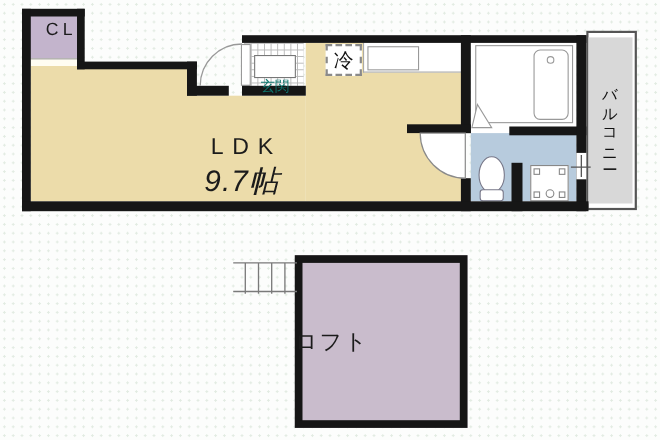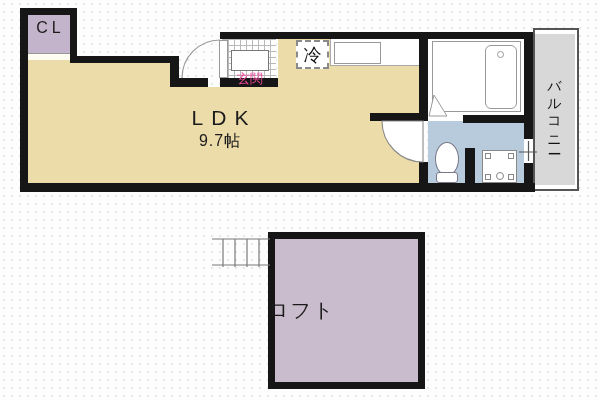--- a/index.html
+++ b/index.html
@@ -106,27 +106,27 @@
   <div class="loft"></div>
 
   <svg id="svg-layer" width="600" height="400" viewBox="0 0 600 400">
     <path d="M 182 78 A 38 38 0 0 1 220 40" fill="none" stroke="#999" stroke-width="1.2"></path>
     <path d="M 423 121 L 423 162 A 41 41 0 0 1 382 121 Z" fill="#fff" stroke="#8a8a8a" stroke-width="1.1"></path>
     <path d="M 429 116 L 447 116 L 434 95 Z" fill="#fff" stroke="#999" stroke-width="1"></path>
     <path d="M 212 239 H 270 M 212 265 H 270 M 223 239 V 267 M 235 239 V 267 M 247 239 V 267 M 259 239 V 267" fill="none" stroke="#7a7a7a" stroke-width="1.2"></path>
     <path d="M 528.5 141 V 161 M 519 152 H 537" fill="none" stroke="#555" stroke-width="1.2"></path>
   </svg>
 
-  <div class="label" style="left:27px;top:19px;width:43px;text-align:center;font-size:16px;letter-spacing:4px;text-indent:4px;">CL</div>
+  <div class="label" style="left:27px;top:19px;width:43px;text-align:right;font-size:16px;letter-spacing:4px;text-indent:4px;">CL</div>
 
-  <div class="label" style="left:160px;top:106px;width:120px;text-align:center;">
+  <div class="label" style="left:160px;top:122px;width:120px;text-align:center;">
     <div style="font-size:21px;letter-spacing:8px;text-indent:8px;">LDK</div>
-    <div style="font-size:16px;letter-spacing:1px;margin-top:1px;">9.7帖</div>
+    <div style="font-size:27px;letter-spacing:1px;margin-top:1px;font-style:italic;">9.7帖</div>
   </div>
 
   <div class="abs" style="left:231px;top:50px;width:38px;height:21px;background:#fff;border:1px solid #777;box-sizing:border-box;display:flex;align-items:center;justify-content:center;">
-    <span style="font-size:13px;color:#ec4899;margin-top:36px;">玄関</span>
+    <span style="font-size:13px;color:#0f766e;margin-top:36px;">玄関</span>
   </div>
 
   <div class="label" style="left:268px;top:297px;width:157px;text-align:left;font-size:20px;letter-spacing:2px;">ロフト</div>
 
 
 </div>
 
 </body></html>

